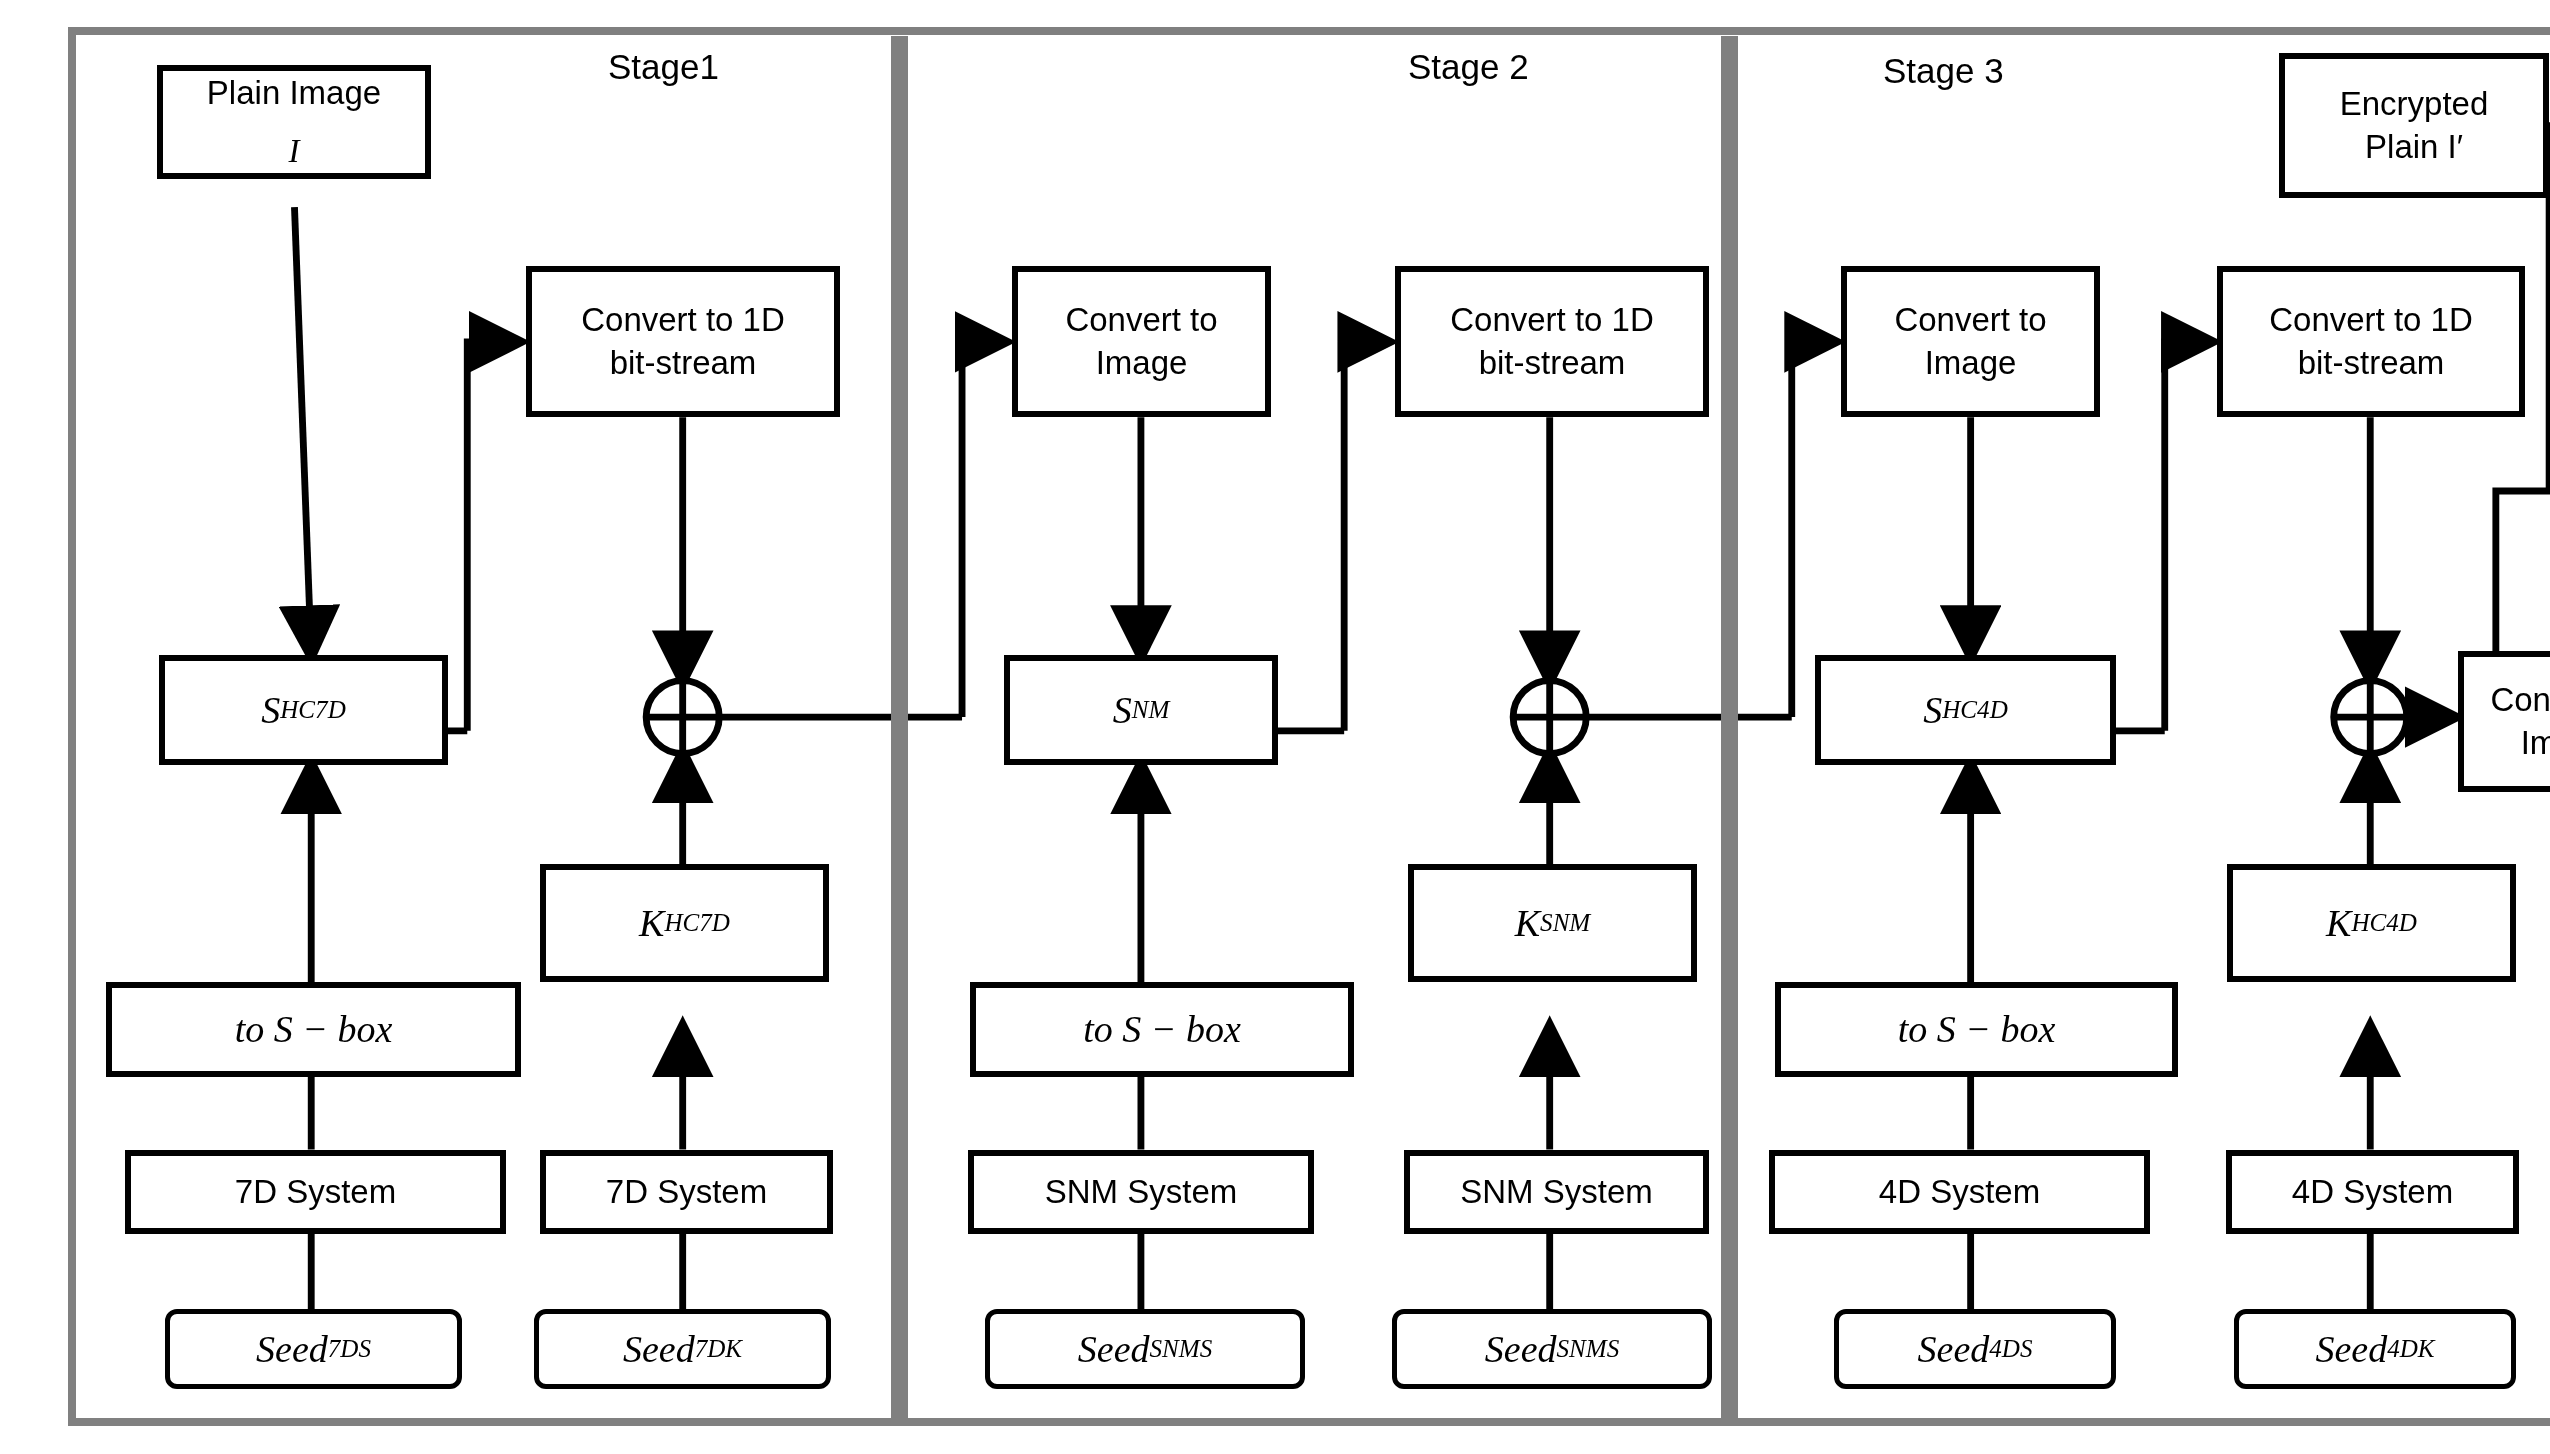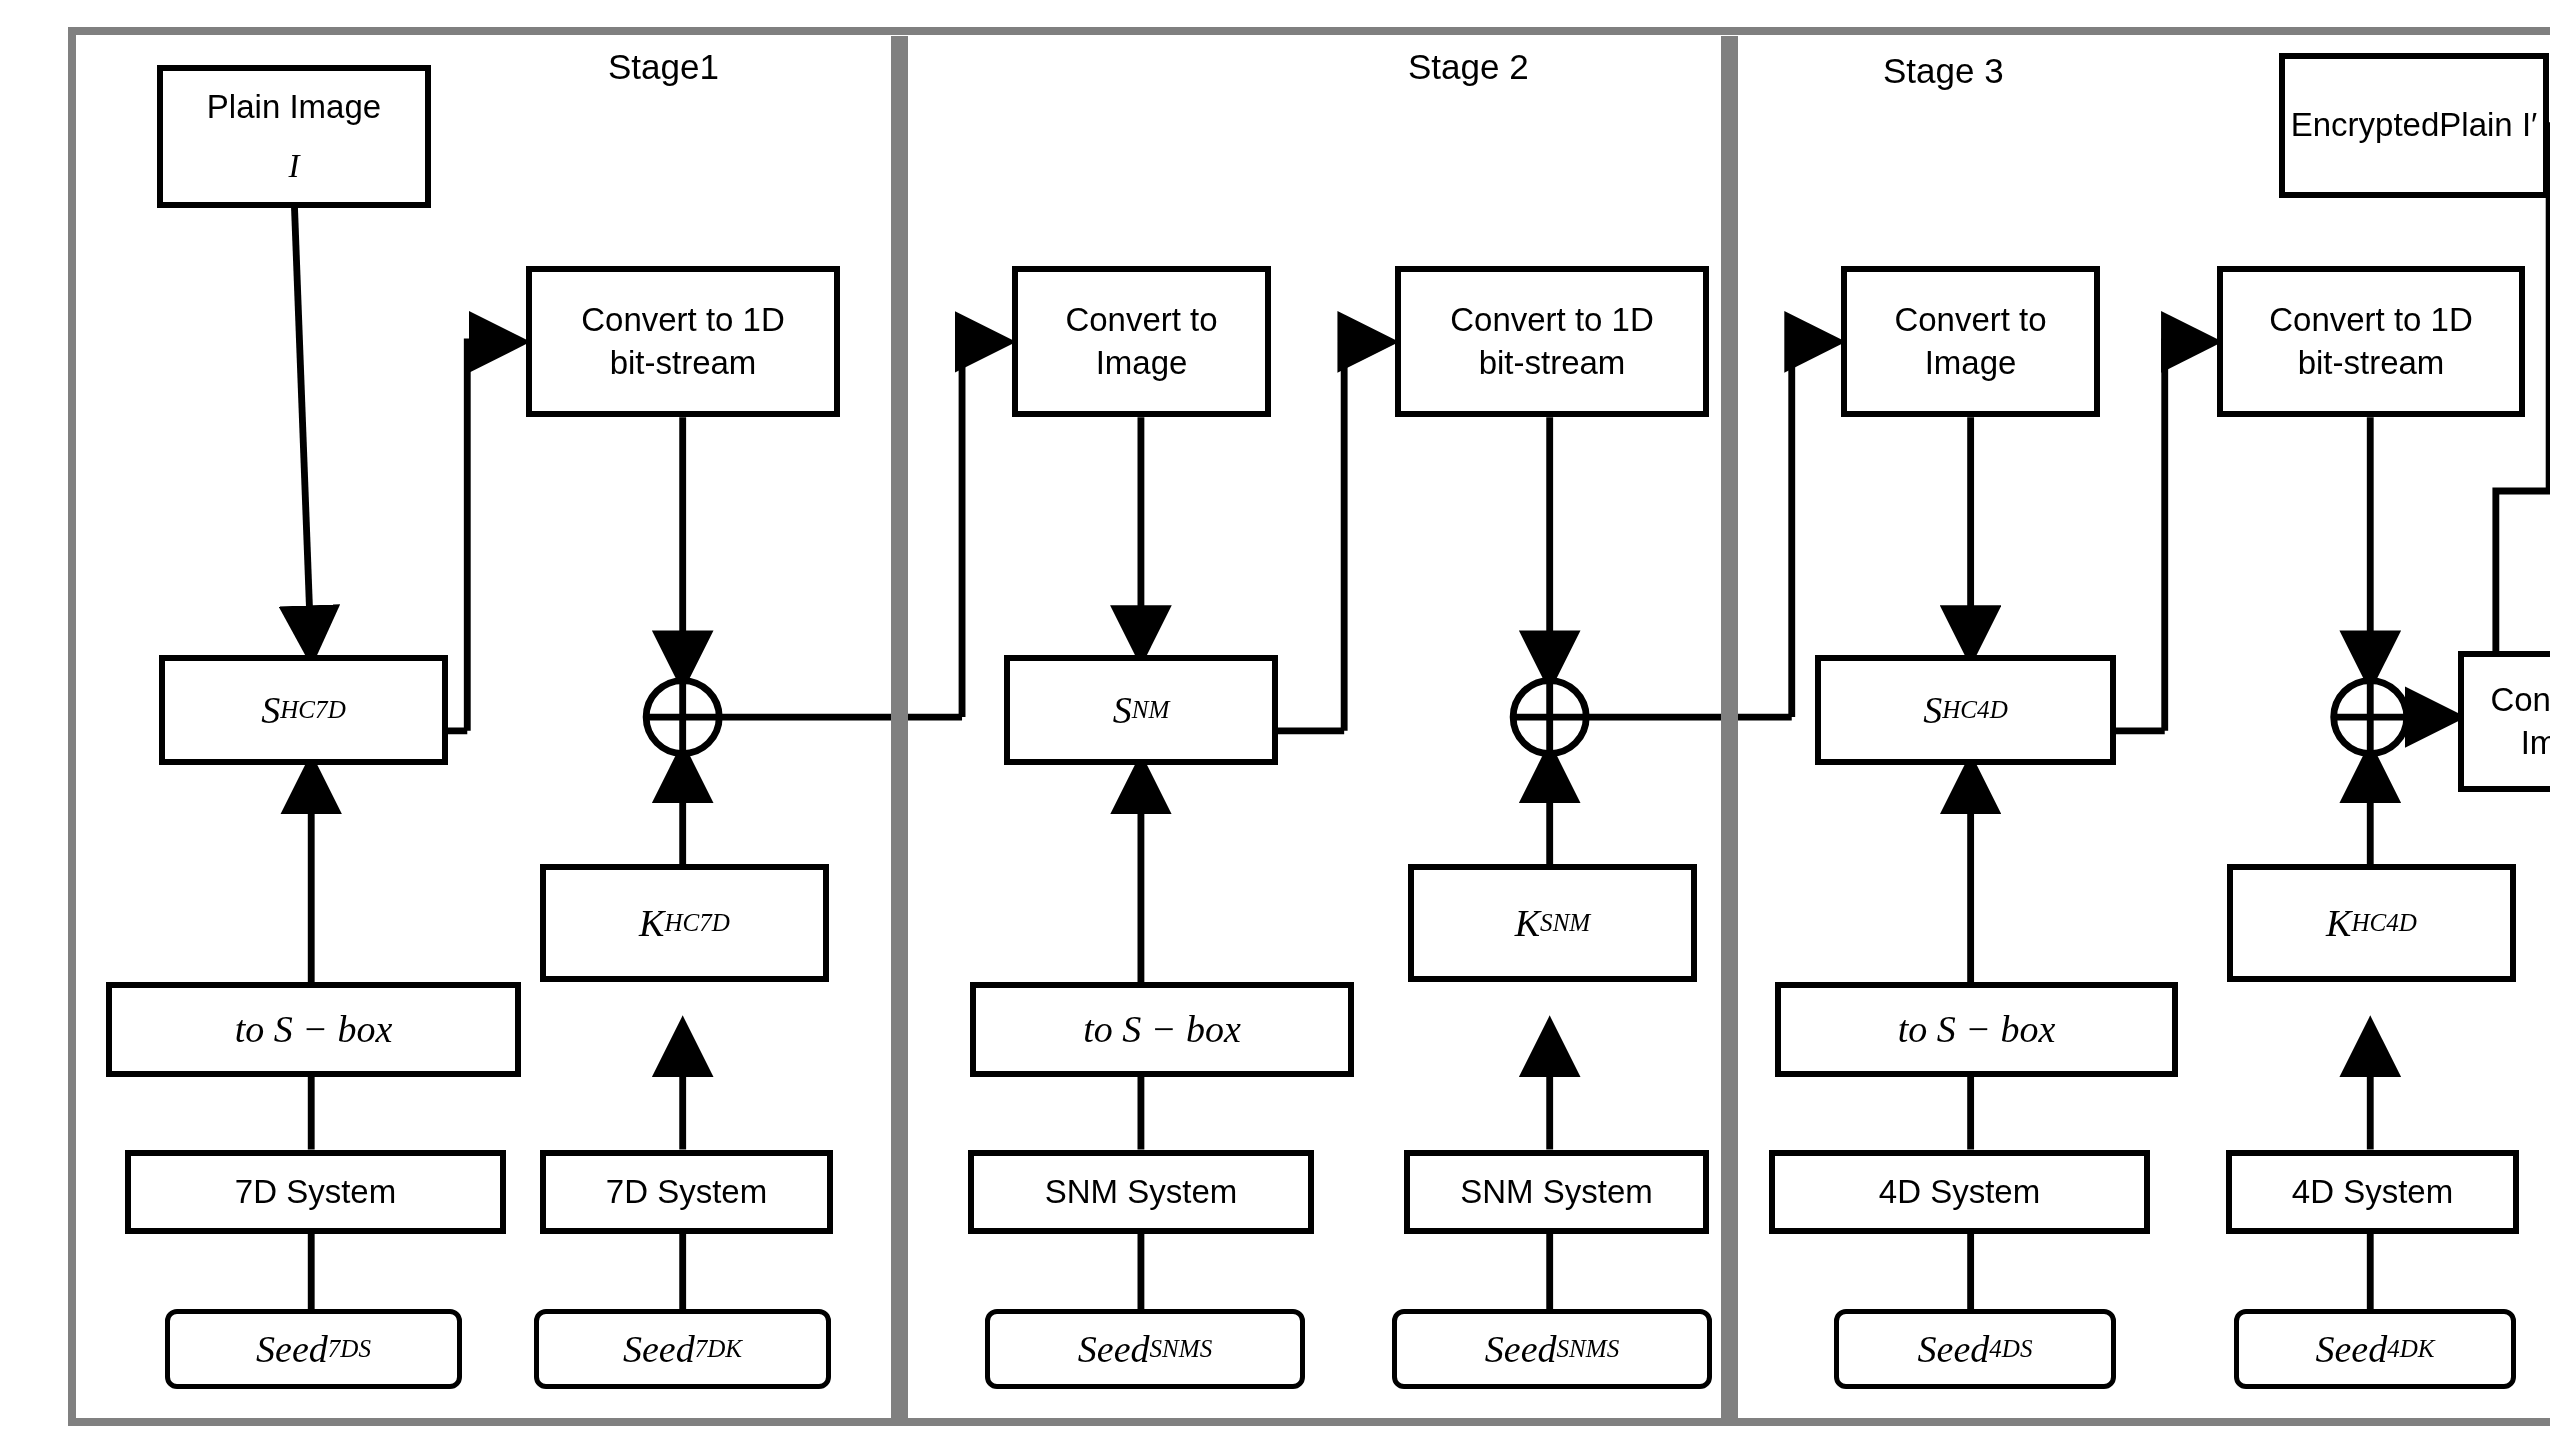--- a/index.html
+++ b/index.html
@@ -109,21 +109,21 @@
 
       <circle cx="843" cy="942" r="48" stroke-width="9" fill="#fff"></circle>
       <path d="M795,942 L891,942 M843,894 L843,990" stroke-width="9"></path>
       <circle cx="1982" cy="942" r="48" stroke-width="9" fill="#fff"></circle>
       <path d="M1934,942 L2030,942 M1982,894 L1982,990" stroke-width="9"></path>
       <circle cx="3060" cy="942" r="48" stroke-width="9" fill="#fff"></circle>
       <path d="M3012,942 L3108,942 M3060,894 L3060,990" stroke-width="9"></path>
     </g>
   </svg>
 
-  <div class="node two-line" style="left:116px;top:65px;width:274px;height:143px;flex-direction:column;gap:16px;">
+  <div class="node two-line" style="left:116px;top:65px;width:274px;height:114px;flex-direction:column;gap:16px;">
     <span>Plain Image</span>
     <span class="prime" style="font-family:'Liberation Serif',serif;">I</span>
   </div>
 
   <div class="node two-line" style="left:485px;top:266px;width:314px;height:151px;">Convert to 1D
 bit-stream</div>
 
   <div class="node math" style="left:118px;top:655px;width:289px;height:110px;">
     <span>S</span>
       <span class="sub">HC7D</span>
@@ -210,19 +210,19 @@
   </div>
 
   <div class="node math seed" style="left:2193px;top:1309px;width:282px;height:80px;">
     <span>Seed</span>
       <span class="sub">4DK</span>
   </div>
 
   <div class="node two-line" style="left:2417px;top:651px;width:217px;height:141px;">Convert to
 Image</div>
 
-  <div class="node two-line" style="left:2238px;top:53px;width:270px;height:145px;flex-direction:row;">
+  <div class="node two-line" style="left:2238px;top:53px;width:270px;height:145px;flex-direction:column;">
     <span>Encrypted</span>
     <span>Plain I′</span>
   </div>
 
 </div>
 
 
 </body></html>

